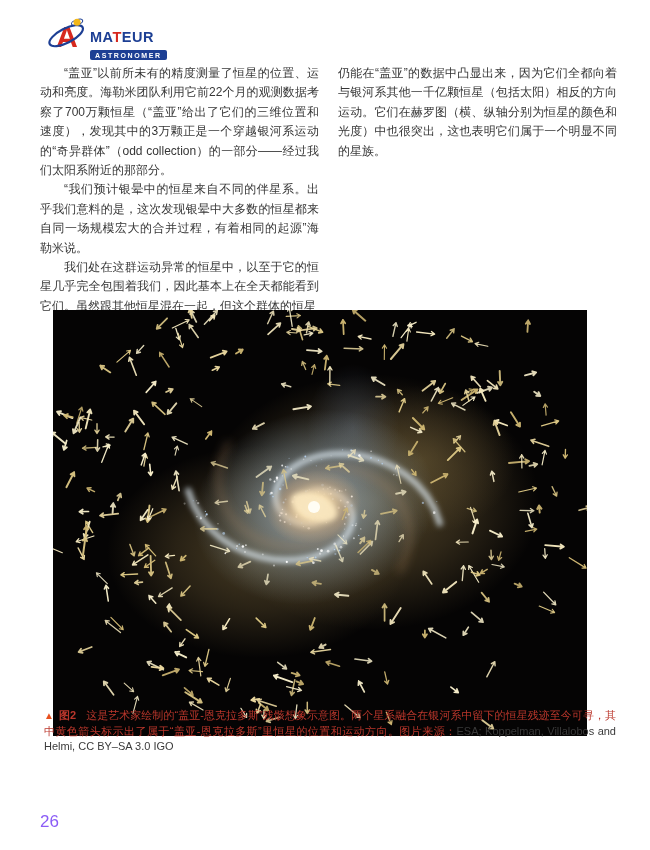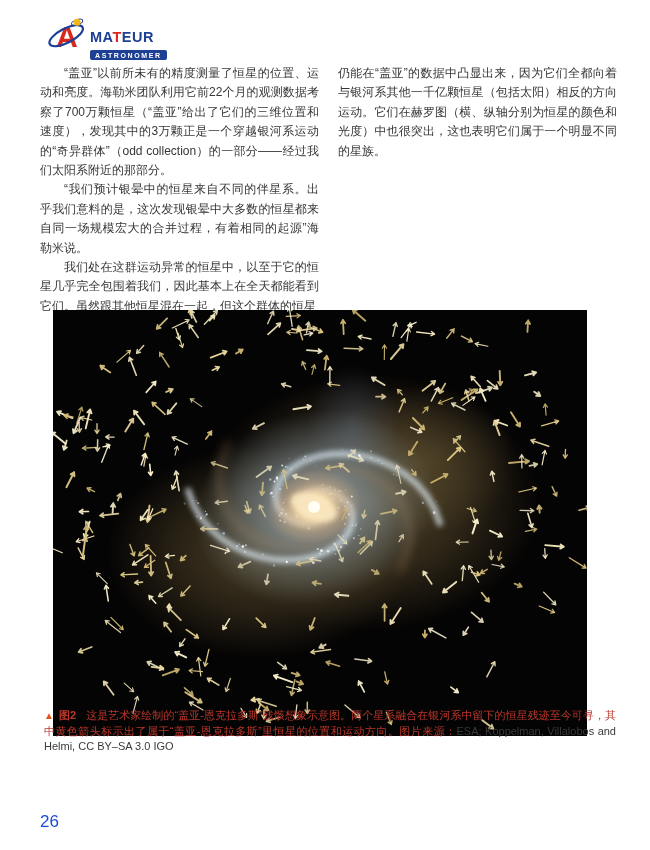--- a/index.html
+++ b/index.html
@@ -26,21 +26,21 @@
   .figure{position:absolute;left:53px;top:310px;width:534px;height:426px;margin:0;}
   .figure svg{display:block;}
   
   .caption{position:absolute;left:40px;top:704px;width:572px;margin:4px;
     font-size:11px;line-height:14.8px;text-align:justify;color:#bb372c;}
   .cap-marker{color:#e8501e;font-size:10px;margin-right:5px;}
   .cap-label{font-weight:bold;margin-right:10px;}
   .cap-zh{font-weight:500;}
   .cap-credit{color:#3a3a3a;}
   
-  .page-number{position:absolute;left:40px;top:812px;font-size:17px;color:#1d4ed8;}
+  .page-number{position:absolute;left:40px;top:812px;font-size:17px;color:#8b5cf6;}
 </style>
 </head>
 <body>
 
 <div class="page">
 
   <div class="logo">
     <svg class="logo-emblem" viewBox="0 0 50 46">
       <text x="25" y="38" text-anchor="middle" font-size="36" font-weight="bold" font-family="Liberation Sans, sans-serif" fill="#d6281e">A</text>
       <ellipse cx="24" cy="25" rx="22" ry="8.5" fill="none" stroke="#1d3f94" stroke-width="2.6" transform="rotate(-27 24 25)"></ellipse>

